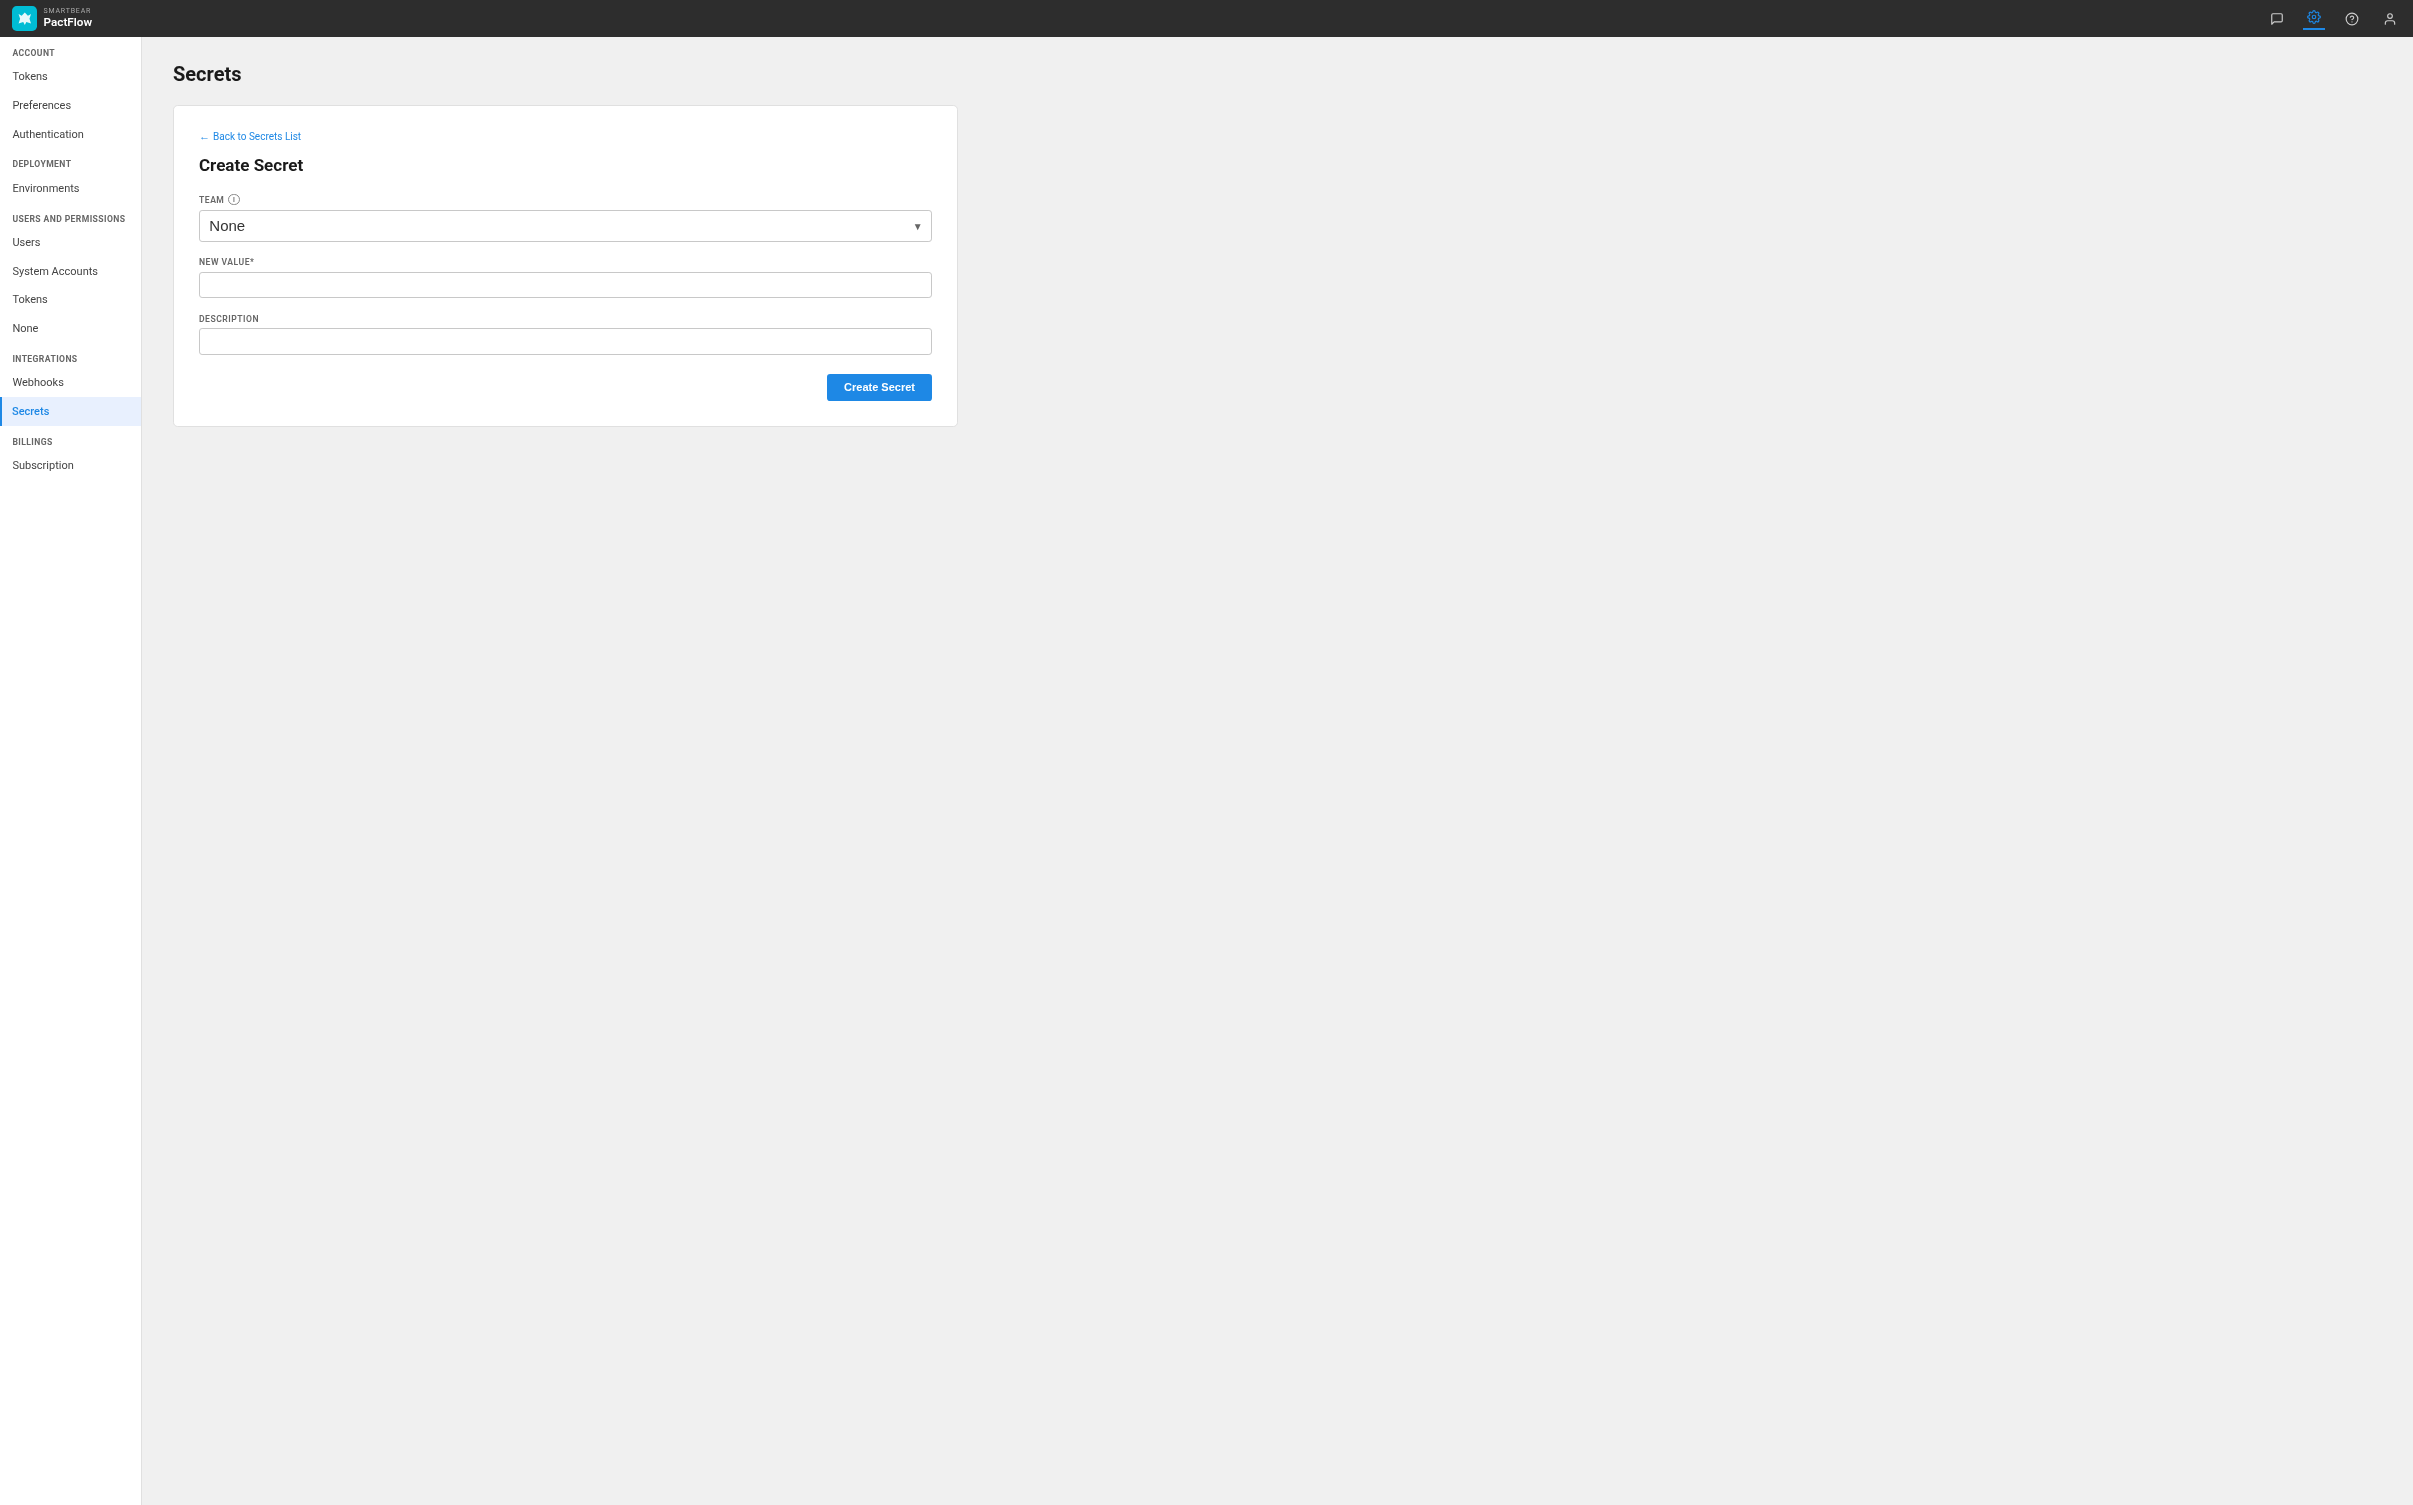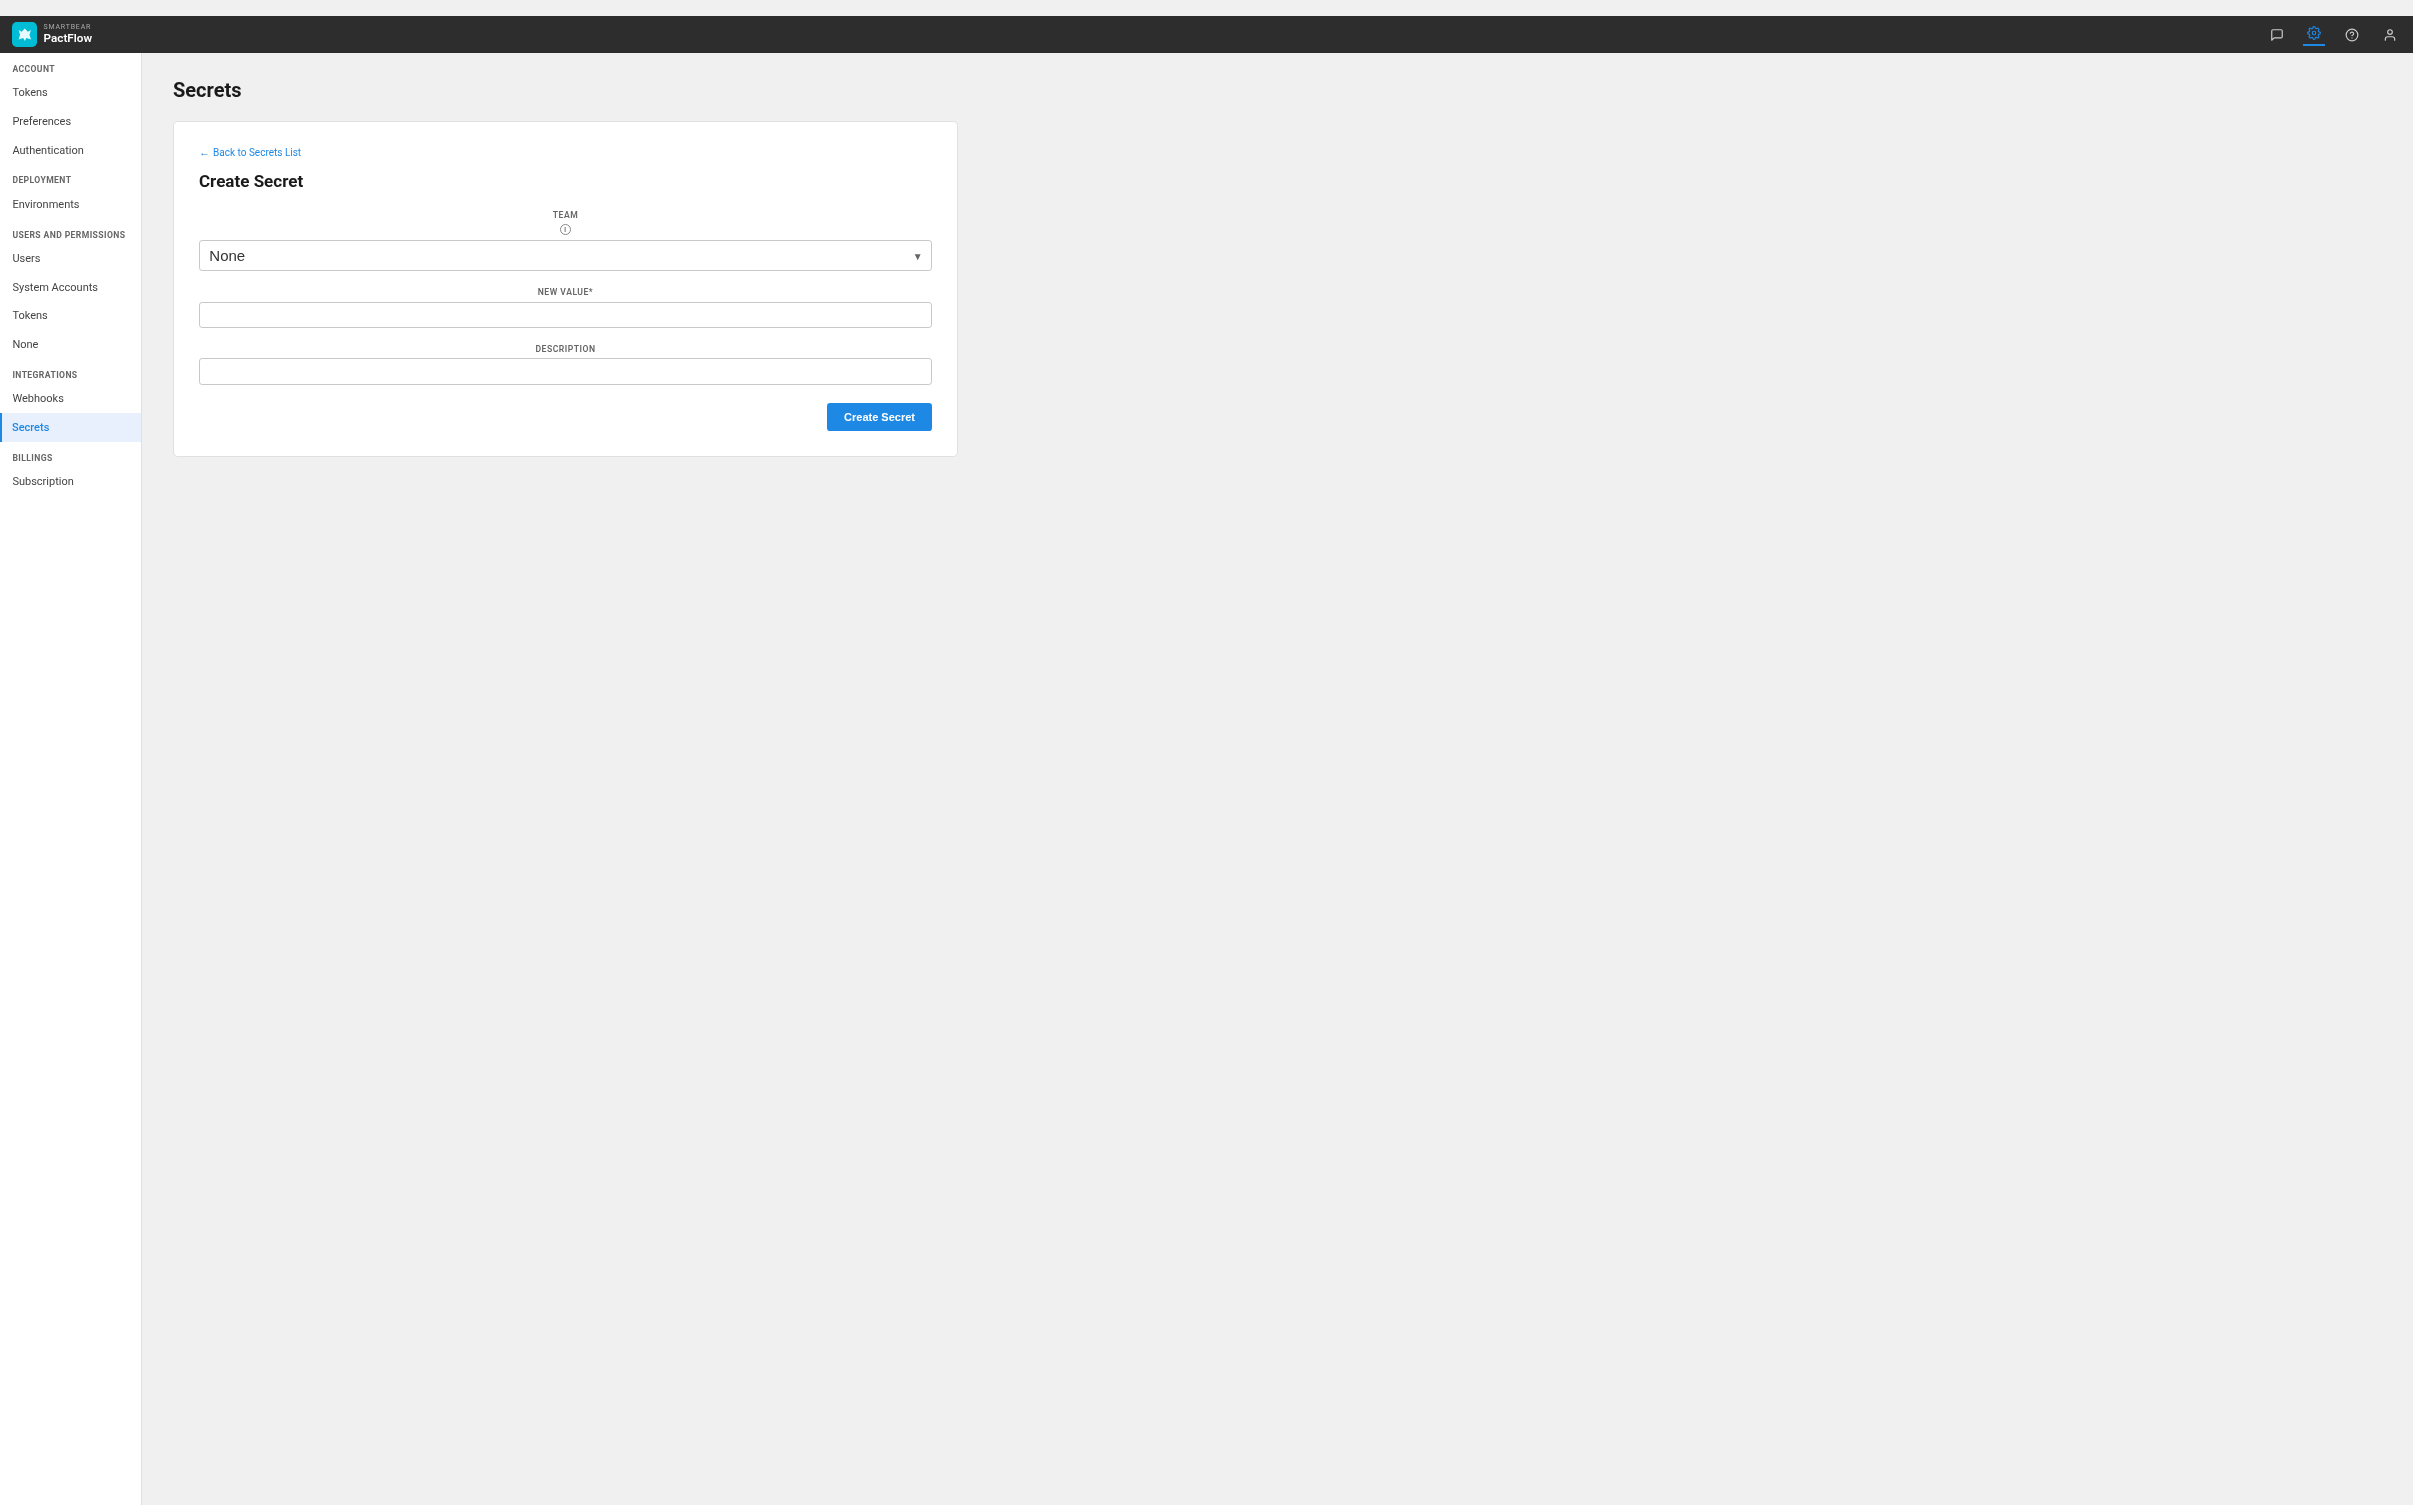--- a/index.html
+++ b/index.html
@@ -8,21 +8,20 @@
     
     .topnav {
       background: #2d2d2d;
       height: 37px;
       display: flex;
       align-items: center;
       justify-content: space-between;
       padding: 0 12.4px;
       flex-shrink: 0;
       z-index: 10;
-      margin-top: 16px;
     }
     .topnav-brand {
       display: flex;
       align-items: center;
       gap: 6.2px;
     }
     .brand-logo {
       width: 25px;
       height: 25px;
       background: #00bcd4;
@@ -159,21 +158,20 @@
     .form-label {
       font-size: 8.6px;
       font-weight: 600;
       color: #666;
       letter-spacing: 0.5px;
       text-transform: uppercase;
       margin-bottom: 4.7px;
       display: flex;
       align-items: center;
       gap: 3.9px;
-      flex-direction: column;
     }
     .info-icon {
       display: inline-flex;
       width: 11.7px;
       height: 11.7px;
       border-radius: 50%;
       border: 1.2px solid #888;
       color: #888;
       font-size: 7.8px;
       align-items: center;

